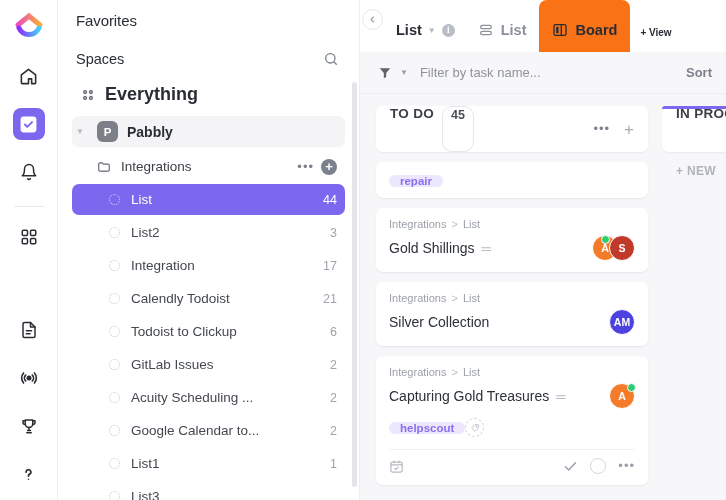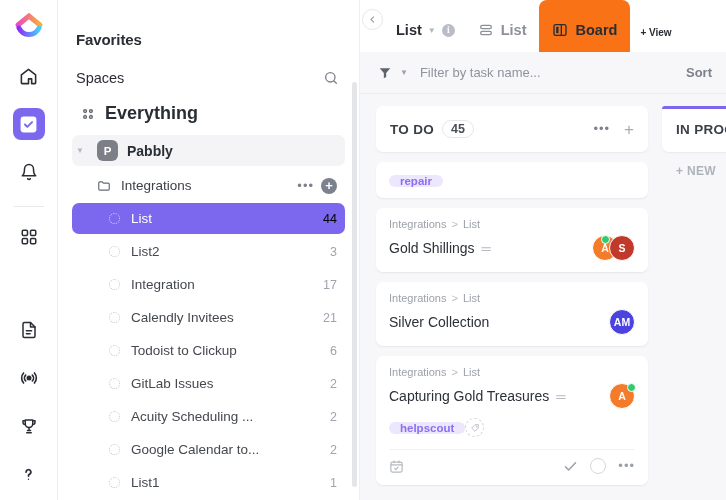--- a/index.html
+++ b/index.html
@@ -35,22 +35,22 @@
   
   .sidebar {
     width: 302px; height: 500px;
     background: #ffffff;
     position: relative;
     flex: 0 0 302px;
     padding: 0 14px;
     border-right: 1px solid #eceef0;
   }
   .fav-title {
-    font-size: 15px; font-weight: 700; color: #292d34;
-    padding: 12px 4px 0 4px; letter-spacing: -0.1px; margin-top: 19px;
+    font-size: 15px; font-weight: 400; color: #292d34;
+    padding: 12px 4px 0 4px; letter-spacing: -0.1px;
   }
   .spaces-row {
     display: flex; align-items: center; justify-content: space-between;
     padding: 22px 6px 10px 4px;
   }
   .spaces-title { font-size: 14.5px; font-weight: 400; color: #292d34; }
   .srch { color: #7c828d; display:flex; }
 
   .nav-row {
     display: flex; align-items: center;
@@ -74,21 +74,21 @@
   .row-folder { padding-left: 24px; font-size: 13.5px; color:#3d4148; margin-top: 4px;}
   .folder-actions { display:flex; align-items:center; gap:7px; }
   .dots { color:#7c828d; letter-spacing:1px; font-size:13px; line-height:10px;}
   .plus-circle {
     width:16px;height:16px;border-radius:50%;background:#7c828d;color:#fff;
     display:flex;align-items:center;justify-content:center;font-size:13px;line-height:1;
     font-weight:600;
   }
   .row-list { padding-left: 34px; margin-top: 2px; }
   .row-list.active { background:#7b68ee; color:#fff; }
-  .row-list.active .cnt { color: #000000; }
+  .row-list.active .cnt { color: #ffffff; }
   .row-list.active .ico { color:#cfc7f7; }
   .dotted-circle {
     width: 11px; height: 11px; border-radius:50%;
     border: 1.4px dotted #c3c7ce;
   }
   .row-list.active .dotted-circle { border-color:#d6cffa; }
 
   .sb-scroll {
     position: absolute; right: 2px; top: 82px;
     width: 5px; height: 405px; border-radius: 3px; background: #e4e5e9;
@@ -138,21 +138,21 @@
     padding: 0 14px 0 18px;
     border-bottom: 1px solid #ededf0;
   }
   .filter-ph { font-size: 13px; color:#8e939c; margin-left: 4px;}
   .sort-lbl { margin-left:auto; font-size:13px; color:#7c818b; font-weight:600;}
 
   .board { display:flex; gap: 14px; padding: 12px 0 0 16px; height: 406px; }
   .col { width: 272px; flex: 0 0 272px; }
   .col-head {
     background:#fff; border-radius: 7px;
-    height: 46px; display:flex; align-items:center;
+    height: 46px; display:flex; 
     padding: 0 14px; box-shadow: 0 1px 2px rgba(0,0,0,.06);
     position: relative;
   }
   .col-head.purple::before {
     content:""; position:absolute; left:0; right:0; top:0; height:3px;
     background:#7b68ee; border-radius: 7px 7px 0 0;
   }
   .col-title { font-size: 13.5px; font-weight: 700; color:#3b3f47; letter-spacing:.3px;}
   .col-count {
     margin-left: 8px; font-size: 12.5px; font-weight:700; color:#4a4e56;
@@ -350,21 +350,21 @@
           <span class="ico">
             <span class="dotted-circle"></span>
           </span>
           <span class="lbl">Integration</span>
           <span class="cnt">17</span>
         </div>
         <div class="nav-row row-list">
           <span class="ico">
             <span class="dotted-circle"></span>
           </span>
-          <span class="lbl">Calendly Invitees</span>
+          <span class="lbl">Calendly Todoist</span>
           <span class="cnt">21</span>
         </div>
         <div class="nav-row row-list">
           <span class="ico">
             <span class="dotted-circle"></span>
           </span>
           <span class="lbl">Todoist to Clickup</span>
           <span class="cnt">6</span>
         </div>
         <div class="nav-row row-list">

